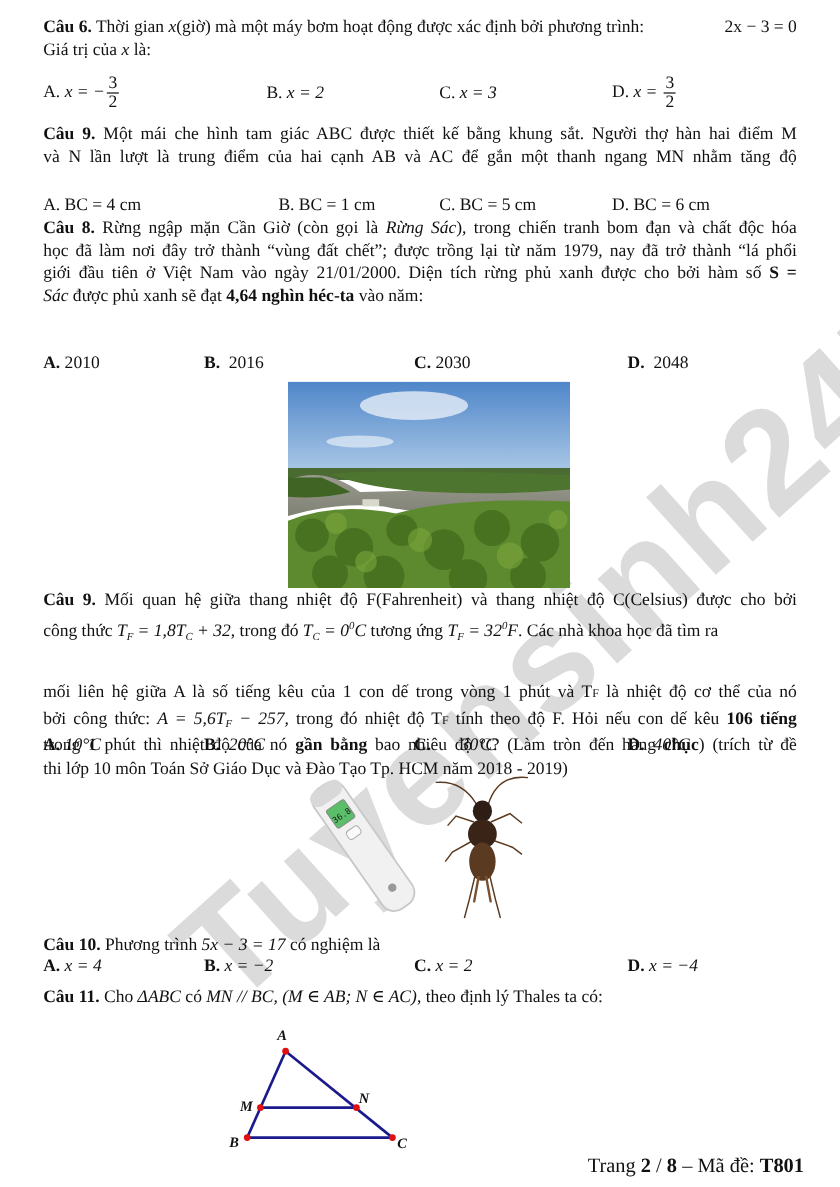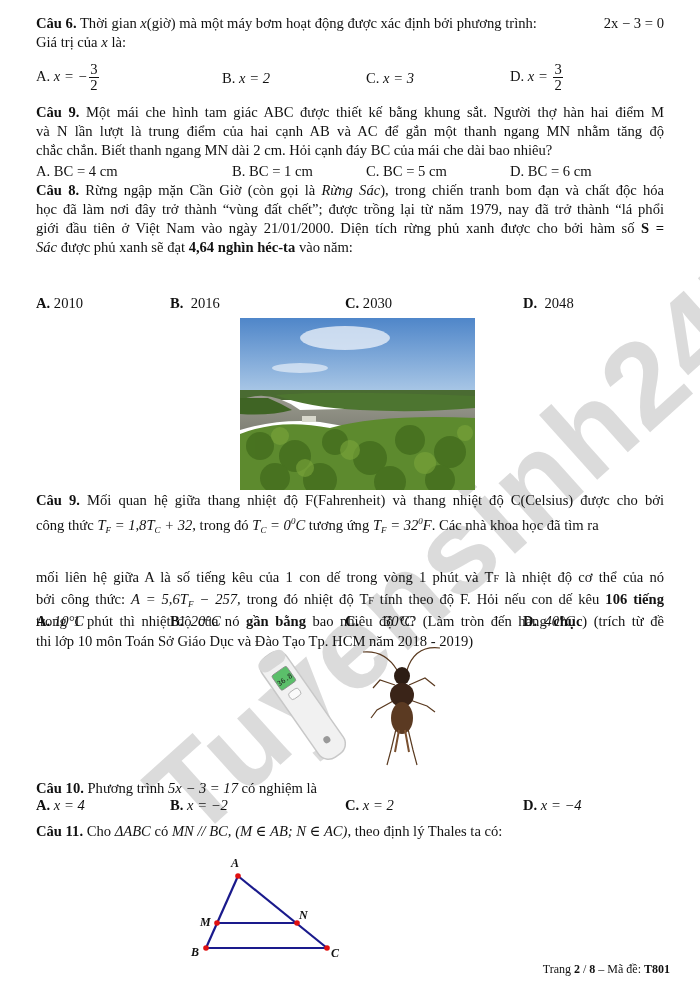--- a/index.html
+++ b/index.html
@@ -16,21 +16,21 @@
   .frac { display: inline-block; vertical-align: middle; text-align: center; line-height: 15px; margin-left: 2px; }
   .frac span { display: block; }
   .frac .num { border-bottom: 1px solid #111; padding: 0 1px; }
   sub { font-size: 9px; vertical-align: -3px; }
   sup { font-size: 9px; vertical-align: 6px; }
   .watermark { position: absolute; left: 85px; top: 430px; font-family: "Liberation Sans", "DejaVu Sans", sans-serif;
                font-weight: bold; font-size: 120px; color: rgba(170,170,170,0.42); transform: rotate(-42deg);
                transform-origin: left top; white-space: nowrap; letter-spacing: 2px; pointer-events: none;
                left: 120px; top: 760px; }
   .photo { position: absolute; overflow: hidden; }
-  .footer { position: absolute; right: 30px; top: 962px; font-size: 12px; white-space: nowrap; }
+  .footer { position: absolute; right: 30px; top: 962px; font-size: 17px; white-space: nowrap; }
 </style>
 </head>
 <body>
 
 <div class="page">
 
   <div class="watermark">Tuyensinh247</div>
 
   <div class="blk" style="top:14px;">
     <span class="line">
@@ -53,21 +53,20 @@
     </div>
     <div class="opt" style="left:474px;top:0;">
       <span>D.</span>
       <i class="m">x = </i><span class="frac"><span class="num">3</span><span class="den">2</span></span>
     </div>
   </div>
 
   <div class="blk" style="top:103px;">
     <span class="line just"><b>Câu 9.</b><span> Một mái che hình tam giác ABC được thiết kế bằng khung sắt. Người thợ hàn hai điểm M</span></span>
     <span class="line just">và N lần lượt là trung điểm của hai cạnh AB và AC để gắn một thanh ngang MN nhằm tăng độ</span>
-    <span class="line">chắc chắn. Biết thanh ngang MN dài 2 cm. Hỏi cạnh đáy BC của mái che dài bao nhiêu?</span>
   </div>
   <div class="opts" style="top:163px;">
     <div class="opt" style="left:0;">A. BC = 4 cm</div>
     <div class="opt" style="left:196px;">B. BC = 1 cm</div>
     <div class="opt" style="left:330px;">C. BC = 5 cm</div>
     <div class="opt" style="left:474px;">D. BC = 6 cm</div>
   </div>
 
   <div class="blk" style="top:181px;">
     <span class="line just"><b>Câu 8.</b><span> Rừng ngập mặn Cần Giờ (còn gọi là </span><i>Rừng Sác</i><span>), trong chiến tranh bom đạn và chất độc hóa</span></span>

